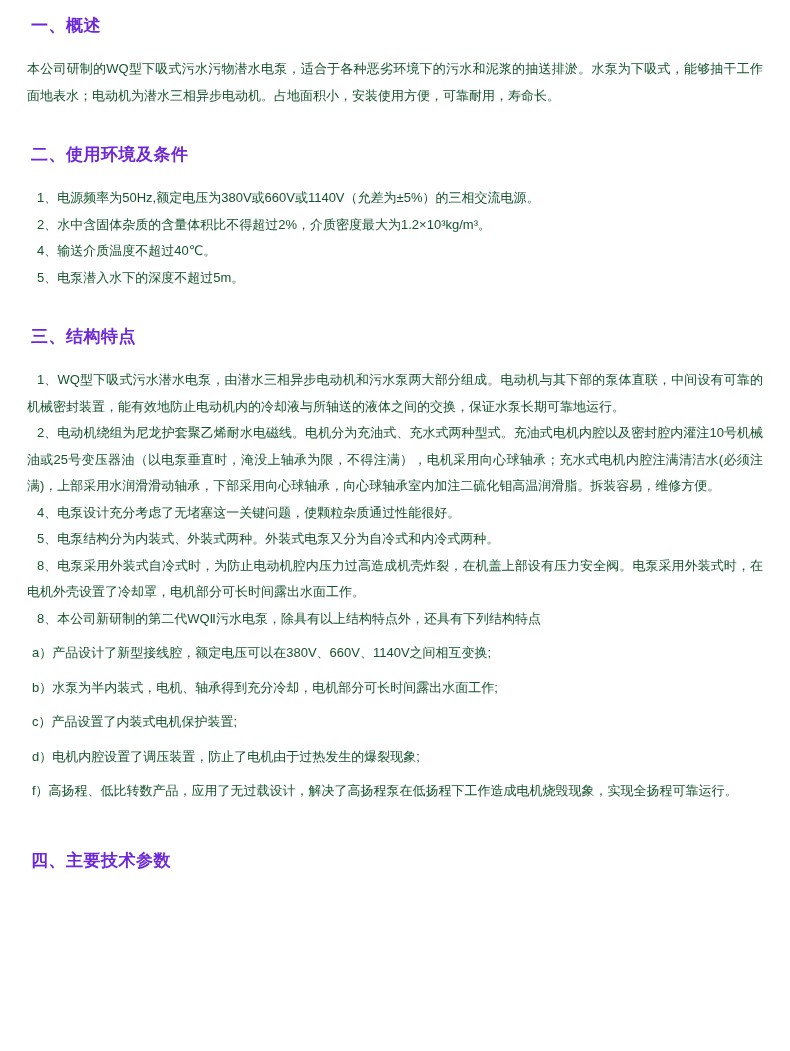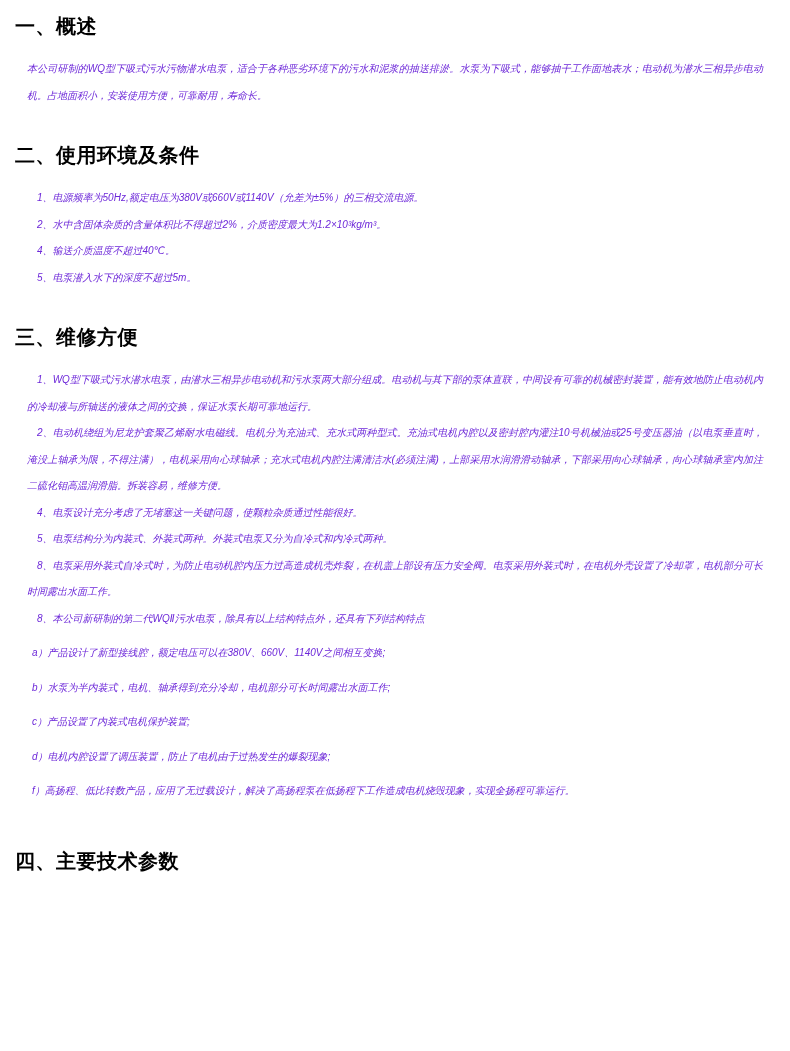--- a/index.html
+++ b/index.html
@@ -14,40 +14,39 @@
     color: #3c3c3c;
     -webkit-font-smoothing: antialiased;
   }
   .page {
     width: 790px;
     box-sizing: border-box;
     padding: 10px 27px 20px 15px;
     background: #ffffff;
   }
   .sec-heading {
-    color: #000000;
-    font-size: 20px;
+    color: #6d28d9;
+    font-size: 17px;
     font-weight: bold;
-    margin: 34px 0 0 0;
+    margin: 34px 0 0 16px;
     line-height: 24px;
     letter-spacing: 0.5px;
   }
   .sec-heading.first {
     margin-top: 4px;
   }
   .sec-heading.last {
     margin-top: 44px;
   }
   .sec-body {
     margin: 18px 0 0 12px; 
-    font-size: 10px;
+    font-size: 13px;
     line-height: 26.5px;
     text-align: justify;
-    color: #6d28d9;
-    font-style: italic;
+    color: #14532d;
   }
   .sec-body p {
     margin: 0;
     padding: 0;
   }
   
   p.para { text-indent: 0; }
   
   p.num { text-indent: 10px; }
   
@@ -74,21 +73,21 @@
     <h2 class="sec-heading">二、使用环境及条件</h2>
     <div class="sec-body">
       <p class="num">1、电源频率为50Hz,额定电压为380V或660V或1140V（允差为±5%）的三相交流电源。</p>
       <p class="num">2、水中含固体杂质的含量体积比不得超过2%，介质密度最大为1.2×10³kg/m³。</p>
       <p class="num">4、输送介质温度不超过40℃。</p>
       <p class="num">5、电泵潜入水下的深度不超过5m。</p>
     </div>
   </section>
 
   <section>
-    <h2 class="sec-heading">三、维修方便</h2>
+    <h2 class="sec-heading">三、结构特点</h2>
     <div class="sec-body">
       <p class="num">1、WQ型下吸式污水潜水电泵，由潜水三相异步电动机和污水泵两大部分组成。电动机与其下部的泵体直联，中间设有可靠的机械密封装置，能有效地防止电动机内的冷却液与所轴送的液体之间的交换，保证水泵长期可靠地运行。</p>
       <p class="num">2、电动机绕组为尼龙护套聚乙烯耐水电磁线。电机分为充油式、充水式两种型式。充油式电机内腔以及密封腔内灌注10号机械油或25号变压器油（以电泵垂直时，淹没上轴承为限，不得注满），电机采用向心球轴承；充水式电机内腔注满清洁水(必须注满)，上部采用水润滑滑动轴承，下部采用向心球轴承，向心球轴承室内加注二硫化钼高温润滑脂。拆装容易，维修方便。</p>
       <p class="num">4、电泵设计充分考虑了无堵塞这一关键问题，使颗粒杂质通过性能很好。</p>
       <p class="num">5、电泵结构分为内装式、外装式两种。外装式电泵又分为自冷式和内冷式两种。</p>
       <p class="num">8、电泵采用外装式自冷式时，为防止电动机腔内压力过高造成机壳炸裂，在机盖上部设有压力安全阀。电泵采用外装式时，在电机外壳设置了冷却罩，电机部分可长时间露出水面工作。</p>
       <p class="num">8、本公司新研制的第二代WQⅡ污水电泵，除具有以上结构特点外，还具有下列结构特点</p>
       <p class="hang">a）产品设计了新型接线腔，额定电压可以在380V、660V、1140V之间相互变换;</p>
       <p class="hang">b）水泵为半内装式，电机、轴承得到充分冷却，电机部分可长时间露出水面工作;</p>
       <p class="hang">c）产品设置了内装式电机保护装置;</p>

